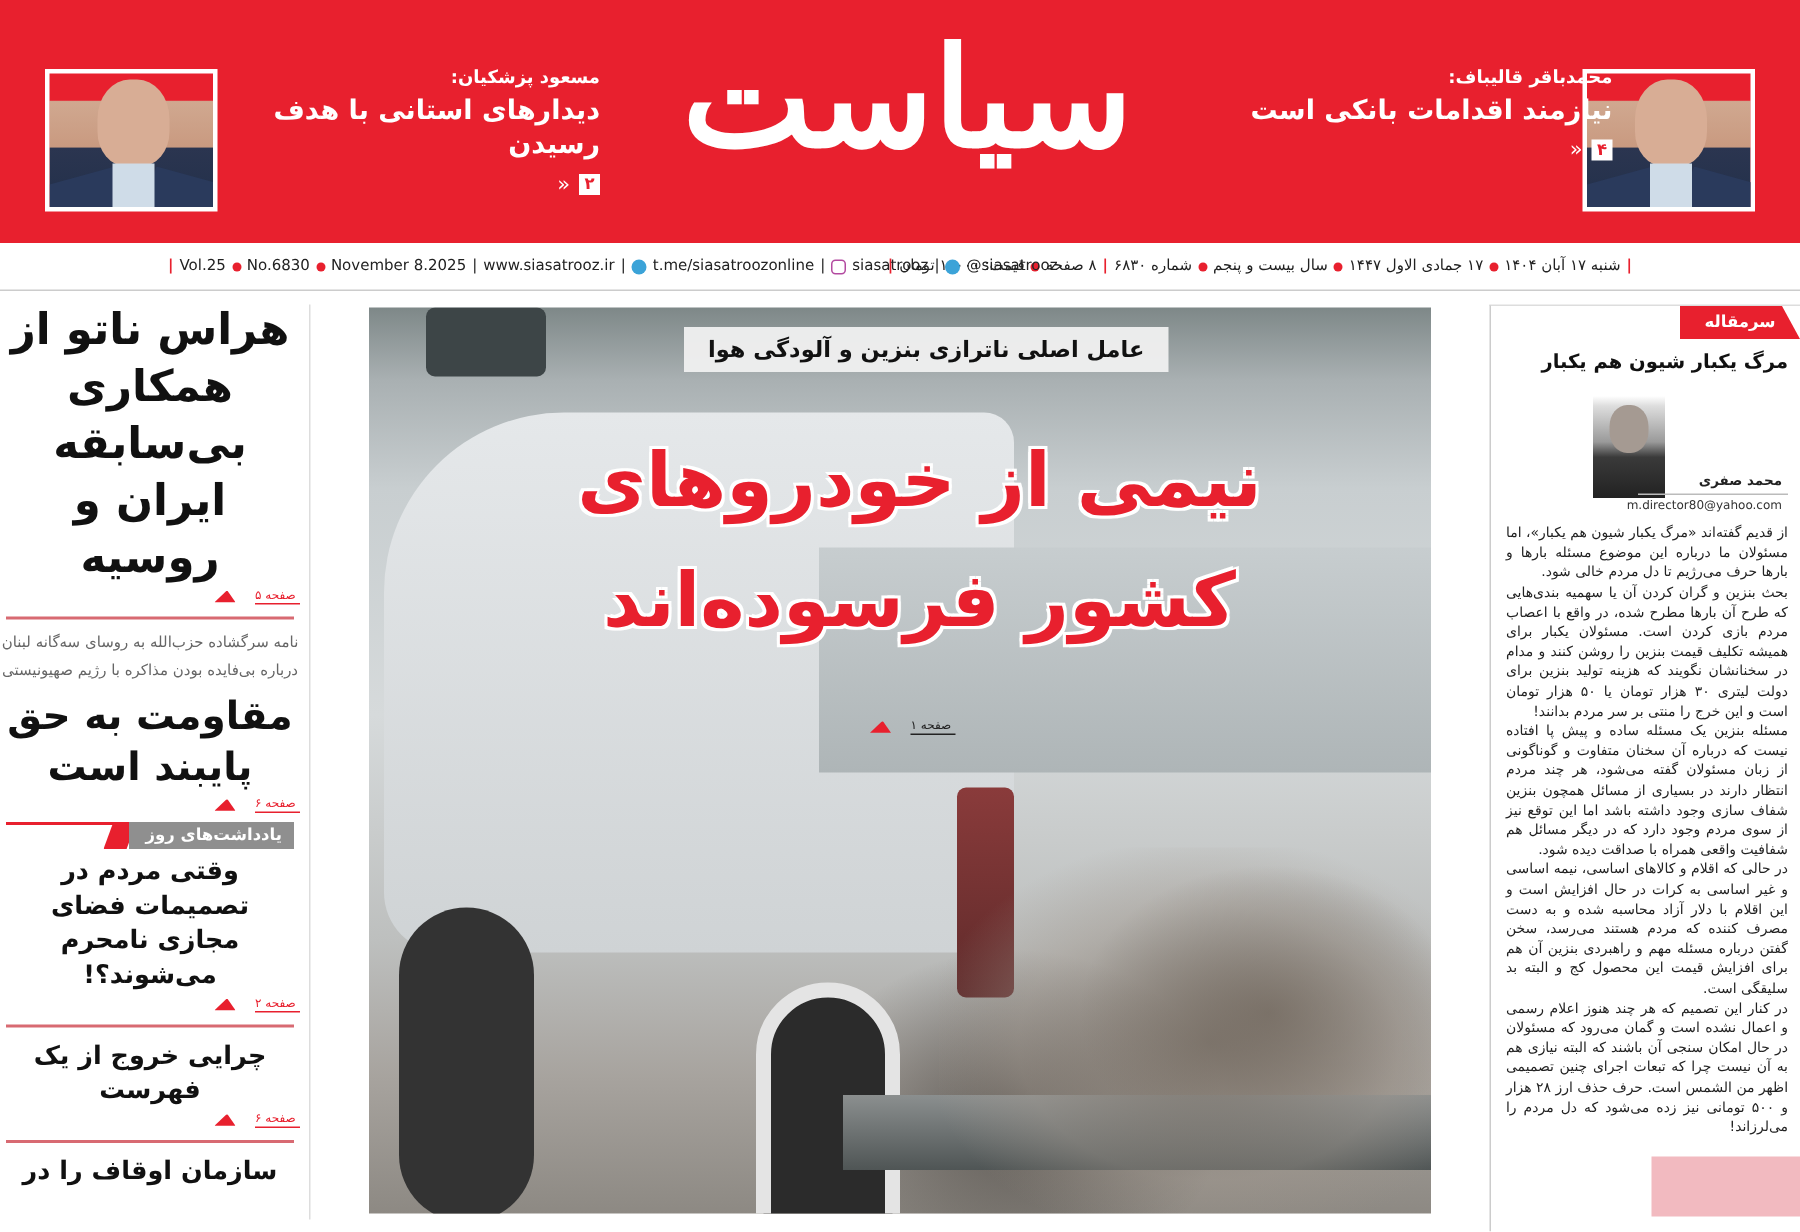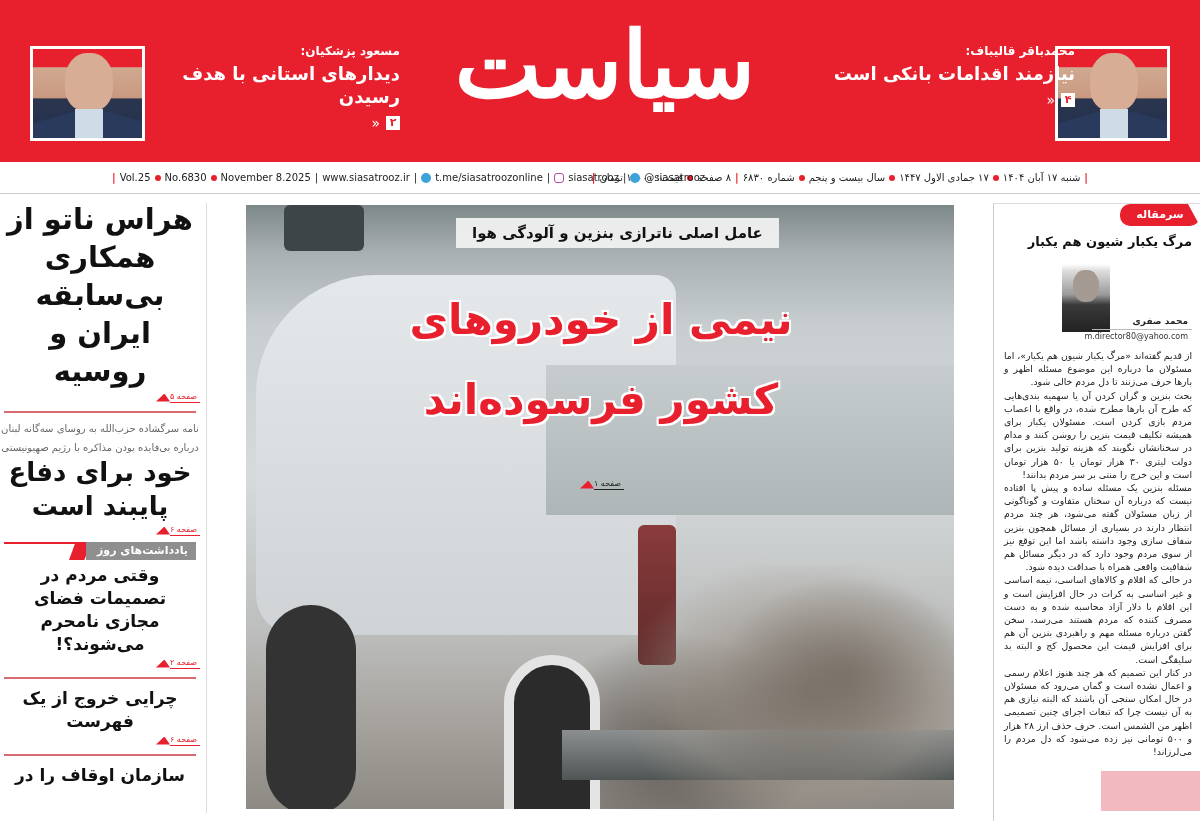--- a/index.html
+++ b/index.html
@@ -49,21 +49,21 @@
   .info-en { position: absolute; left: 112px; top: 10px; direction: ltr; display: flex; align-items: center; gap: 4px; }
   .info-fa { position: absolute; right: 112px; top: 10px; direction: rtl; display: flex; align-items: center; gap: 4px; }
   .sep { color: #e8202e; font-weight: bold; }
   .dot { display: inline-block; width: 6px; height: 6px; background: #e8202e; border-radius: 50%; }
   .soc-icon { display: inline-block; width: 10px; height: 10px; border-radius: 50%; background: #3ba3d8; }
   .soc-icon.ig { background: #fff; border: 1px solid #b34aa0; border-radius: 3px; }
 
   
   .left-col { position: absolute; left: 0; top: 200px; width: 200px; height: 621px; direction: rtl; text-align: center; }
   .left-col .big-hl { font-size: 29px; font-weight: 900; line-height: 38px; color: #111; font-family: "DejaVu Sans", sans-serif; letter-spacing: -0.5px; }
-  .page-ref { display: flex; align-items: center; justify-content: flex-end; direction: ltr; gap: 0; margin: 2px 0 0 4px; font-size: 8px; color: #e8202e; }
+  .page-ref { display: flex; align-items: center; justify-content: flex-end; direction: ltr; gap: 13px; margin: 2px 0 0 4px; font-size: 8px; color: #e8202e; }
   .page-ref .tri { width: 14px; height: 8px; background: #e8202e; clip-path: polygon(0 100%, 60% 0, 100% 100%); }
   .page-ref .lbl { border-bottom: 1px solid #e8202e; padding-bottom: 1px; width: 30px; text-align: left; }
   .page-ref-wrap { display: flex; justify-content: flex-start; }
   .divider-red { height: 2px; background: #d86a72; margin: 8px 4px; }
   .kicker-gray { font-size: 10px; color: #666; line-height: 15px; margin-top: 4px; }
   .section-tab { position: relative; height: 18px; margin: 6px 4px 4px 4px; }
   .section-tab .bar { position: absolute; right: 0; top: 0; width: 110px; height: 18px; background: #8f8f8f; color: #fff; font-size: 11px; line-height: 18px; text-align: right; padding-right: 8px; font-weight: bold; }
   .section-tab .flag { position: absolute; right: 105px; top: 0; width: 22px; height: 18px; background: #e8202e; clip-path: polygon(30% 0, 100% 0, 70% 100%, 0 100%); }
   .section-tab .line { position: absolute; left: 0; top: 0; width: 80px; height: 2px; background: #e8202e; }
   .note-hl { font-size: 17px; font-weight: bold; line-height: 23px; color: #111; }
@@ -84,29 +84,29 @@
   .hero .wheel1 { position: absolute; left: 20px; top: 400px; width: 90px; height: 210px; border-radius: 45px; background: #333; }
   .hero .wheel2 { position: absolute; left: 258px; top: 450px; width: 96px; height: 220px; border-radius: 48px; background: #2b2b2b; border: 10px solid #e4e4e4; }
   .hero .smoke { position: absolute; left: 380px; top: 360px; width: 360px; height: 260px; background: radial-gradient(ellipse at 50% 50%, rgba(120,110,100,0.7), rgba(160,150,140,0.4) 50%, rgba(200,200,200,0) 75%); }
   .hero .mirror { position: absolute; left: 38px; top: 0; width: 80px; height: 46px; background: #3d4547; border-radius: 6px; }
   .hero .kicker {
     position: absolute; left: 210px; top: 13px; height: 30px; padding: 0 16px;
     background: rgba(240,240,240,0.95); color: #111; direction: rtl;
     font-size: 15px; font-weight: bold; line-height: 30px;
   }
   .hero .main-hl {
-    position: absolute; left: 20px; top: 75px; width: 670px; direction: rtl; text-align: center;
-    color: #e8202e; font-size: 42px; font-weight: 900; line-height: 80px;
+    position: absolute; left: 32px; top: 75px; width: 670px; direction: rtl; text-align: center;
+    color: #e8202e; font-size: 50px; font-weight: 900; line-height: 80px;
     text-shadow: 0 0 3px #fff, 0 0 3px #fff, 2px 2px 0 #fff, -2px -2px 0 #fff, 2px -2px 0 #fff, -2px 2px 0 #fff;
   }
   .hero .page-ref { position: absolute; left: 330px; top: 272px; }
 
   
   .right-col { position: absolute; left: 993px; top: 203px; width: 207px; height: 618px; border-left: 1px solid #ccc; border-top: 1px solid #ddd; direction: rtl; }
-  .editorial-tab { position: absolute; right: 0; top: 0; width: 80px; height: 22px; background: #e8202e; color: #fff; font-size: 11px; font-weight: bold; line-height: 22px; text-align: center; clip-path: polygon(0 0, 85% 0, 100% 100%, 0 100%); border-radius: 10px; }
+  .editorial-tab { position: absolute; right: 0; top: 0; width: 80px; height: 22px; background: #e8202e; color: #fff; font-size: 11px; font-weight: bold; line-height: 22px; text-align: center; clip-path: polygon(0 0, 85% 0, 100% 100%, 0 100%); }
   .editorial-title { position: absolute; right: 8px; top: 30px; width: 190px; text-align: right; font-size: 13px; font-weight: bold; color: #111; }
   .author-photo { position: absolute; left: 68px; top: 60px; width: 48px; height: 68px; background: linear-gradient(180deg,#fff 0%,#ddd 10%,#9a9a9a 45%,#3a3a3a 60%,#222 100%); }
   .author-photo .face { position: absolute; left: 11px; top: 6px; width: 26px; height: 32px; border-radius: 45%; background: #a59a92; }
   .author-name { position: absolute; right: 12px; top: 112px; font-size: 9px; font-weight: bold; color: #222; }
   .author-line { position: absolute; right: 8px; top: 125px; width: 100px; height: 1px; background: #bbb; }
   .author-email { position: absolute; right: 12px; top: 128px; font-size: 8px; color: #333; direction: ltr; }
   .editorial-body { position: absolute; right: 8px; top: 145px; width: 188px; font-size: 9.3px; line-height: 13.2px; color: #222; text-align: justify; }
   .editorial-body p { margin: 0; }
   .watermark { position: absolute; left: 1101px; top: 771px; width: 99px; height: 40px; background: rgba(232,130,140,0.55); }
 </style>
@@ -194,21 +194,21 @@
       <div class="page-ref">
         <span class="tri"></span>
         <span class="lbl">صفحه ۵</span>
       </div>
     </div>
   </article>
   <div class="divider-red"></div>
   <article>
     <div class="kicker-gray">نامه سرگشاده حزب‌الله به روسای سه‌گانه لبنان</div>
     <div class="kicker-gray">درباره بی‌فایده بودن مذاکره با رژیم صهیونیستی</div>
-    <div class="big-hl" style="font-size:26px;line-height:34px">خود برای دفاع</div>
+    <div class="big-hl" style="font-size:26px;line-height:34px;margin-top:6px">مقاومت به حق</div>
     <div class="big-hl" style="font-size:26px;line-height:34px">پایبند است</div>
     <div class="page-ref-wrap">
       <div class="page-ref">
         <span class="tri"></span>
         <span class="lbl">صفحه ۶</span>
       </div>
     </div>
   </article>
   <div class="section-tab">
     <div class="line"></div>
@@ -271,20 +271,20 @@
 <aside class="right-col">
   <div class="editorial-tab">سرمقاله</div>
   <div class="editorial-title">مرگ یکبار شیون هم یکبار</div>
   <div class="author-photo">
     <div class="face"></div>
   </div>
   <div class="author-name">محمد صفری</div>
   <div class="author-line"></div>
   <div class="author-email">m.director80@yahoo.com</div>
   <div class="editorial-body">
-    <p>از قدیم گفته‌اند «مرگ یکبار شیون هم یکبار»، اما مسئولان ما درباره این موضوع مسئله اظهر و بارها حرف می‌زنند تا دل مردم خالی شود.</p>
+    <p>از قدیم گفته‌اند «مرگ یکبار شیون هم یکبار»، اما مسئولان ما درباره این موضوع مسئله بارها و بارها حرف می‌رژیم تا دل مردم خالی شود.</p>
     <p>بحث بنزین و گران کردن آن یا سهمیه بندی‌هایی که طرح آن بارها مطرح شده، در واقع با اعصاب مردم بازی کردن است. مسئولان یکبار برای همیشه تکلیف قیمت بنزین را روشن کنند و مدام در سخنانشان نگویند که هزینه تولید بنزین برای دولت لیتری ۳۰ هزار تومان یا ۵۰ هزار تومان است و این خرج را منتی بر سر مردم بدانند!</p>
     <p>مسئله بنزین یک مسئله ساده و پیش پا افتاده نیست که درباره آن سخنان متفاوت و گوناگونی از زبان مسئولان گفته می‌شود، هر چند مردم انتظار دارند در بسیاری از مسائل همچون بنزین شفاف سازی وجود داشته باشد اما این توقع نیز از سوی مردم وجود دارد که در دیگر مسائل هم شفافیت واقعی همراه با صداقت دیده شود.</p>
     <p>در حالی که اقلام و کالاهای اساسی، نیمه اساسی و غیر اساسی به کرات در حال افزایش است و این اقلام با دلار آزاد محاسبه شده و به دست مصرف کننده که مردم هستند می‌رسد، سخن گفتن درباره مسئله مهم و راهبردی بنزین آن هم برای افزایش قیمت این محصول کج و البته بد سلیقگی است.</p>
     <p>در کنار این تصمیم که هر چند هنوز اعلام رسمی و اعمال نشده است و گمان می‌رود که مسئولان در حال امکان سنجی آن باشند که البته نیازی هم به آن نیست چرا که تبعات اجرای چنین تصمیمی اظهر من الشمس است. حرف حذف ارز ۲۸ هزار و ۵۰۰ تومانی نیز زده می‌شود که دل مردم را می‌لرزاند!</p>
   </div>
 </aside>
 <div class="watermark"></div>
 
 </body></html>

